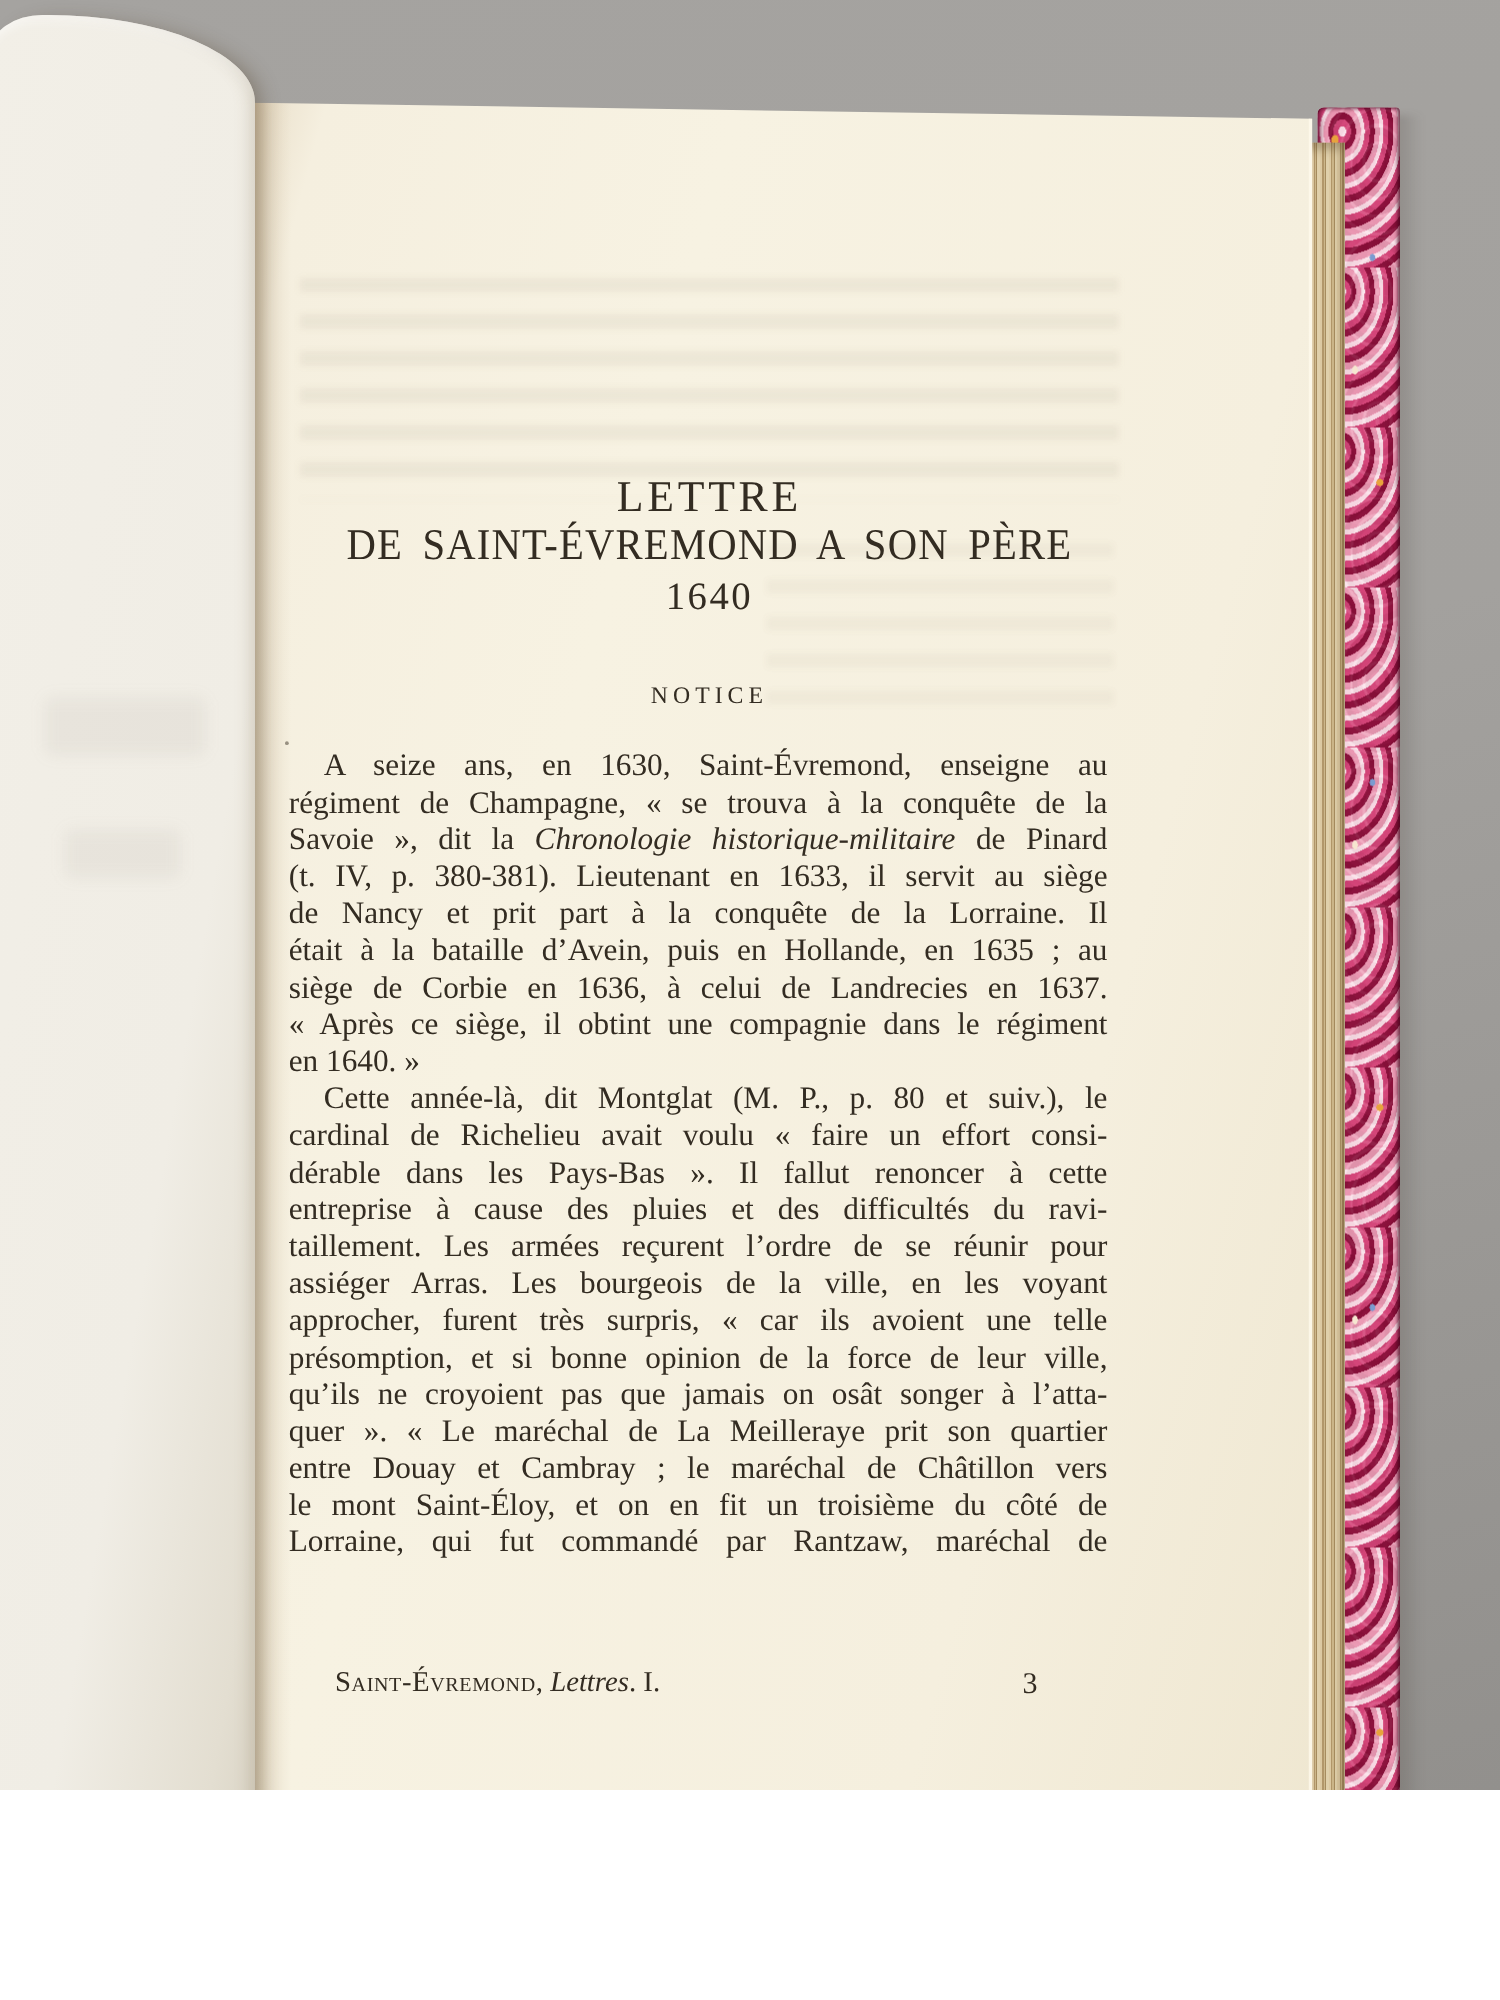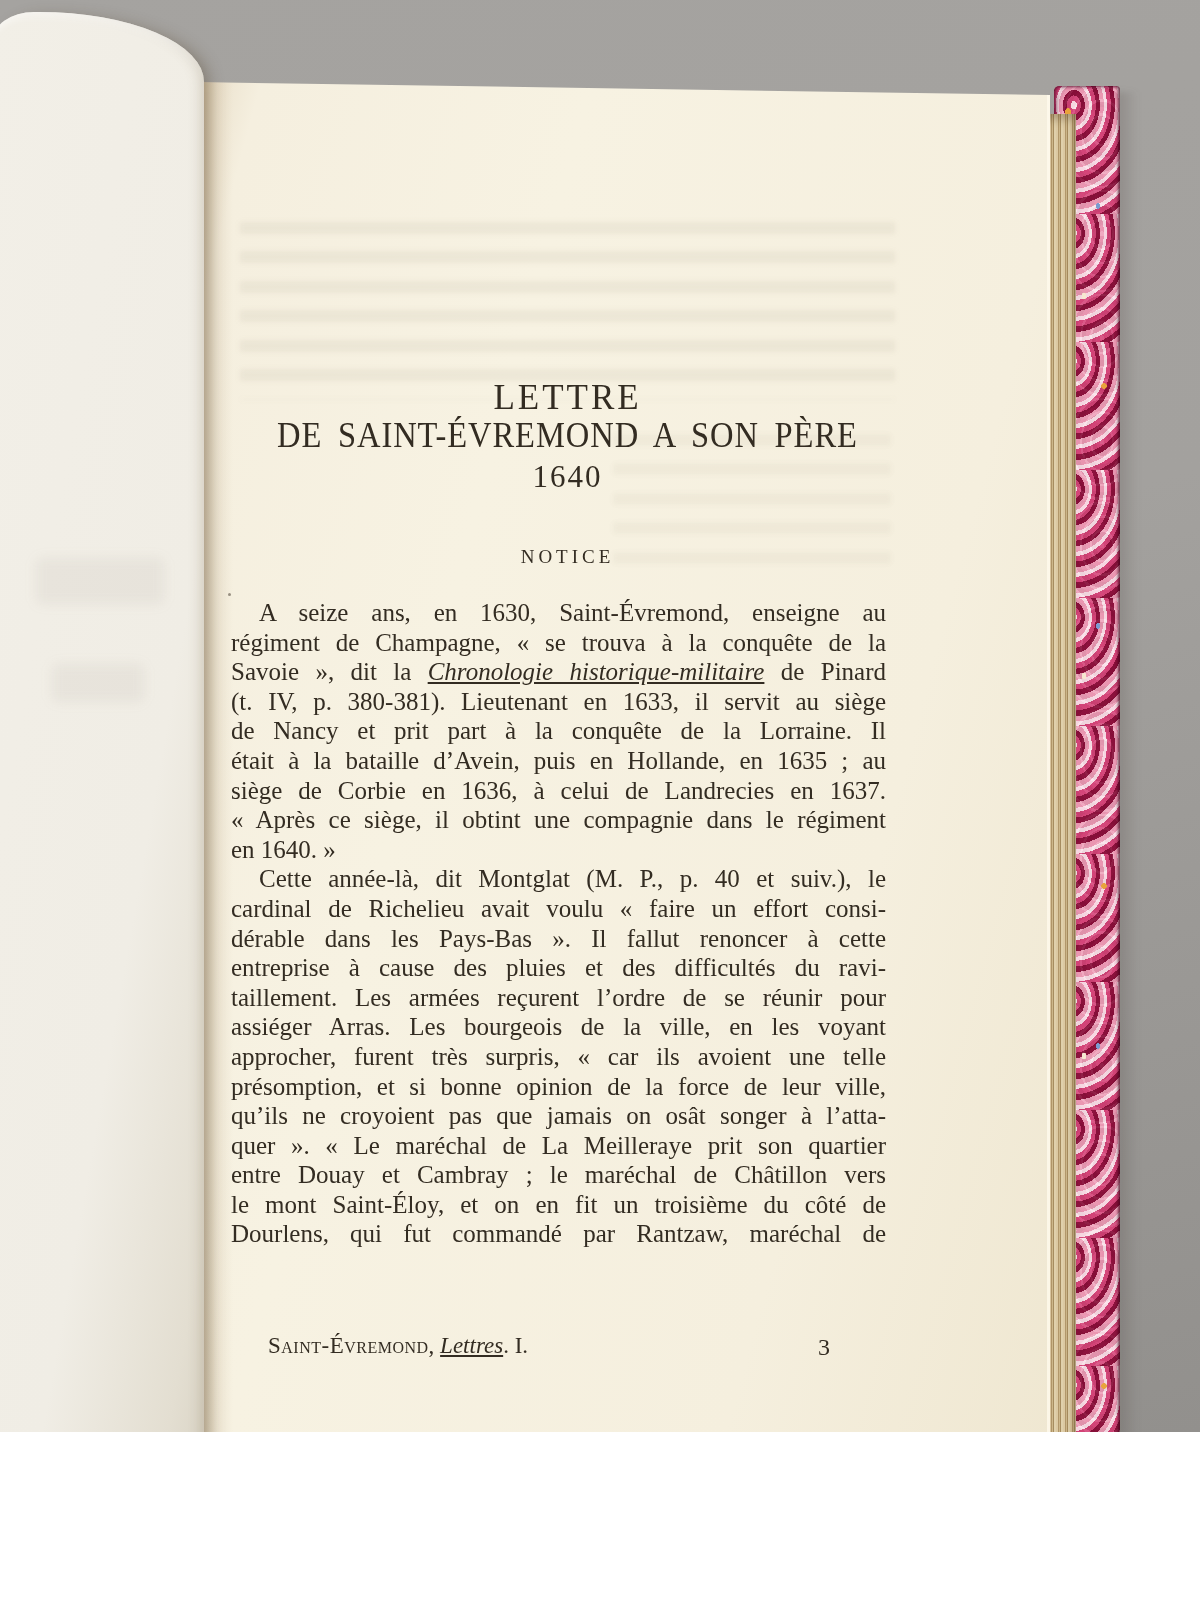--- a/index.html
+++ b/index.html
@@ -65,21 +65,21 @@
 
   .title1{position:absolute;left:47px;top:299px;width:655px;text-align:center;font-size:35px;letter-spacing:3px;line-height:34px;}
   .title2{position:absolute;left:47px;top:336px;width:655px;text-align:center;font-size:35px;letter-spacing:1px;word-spacing:7px;line-height:36px;transform:scaleX(.93);}
   .year{position:absolute;left:47px;top:377px;width:655px;text-align:center;font-size:31px;letter-spacing:2px;}
   .notice{position:absolute;left:47px;top:464px;width:655px;text-align:center;font-size:19px;letter-spacing:4px;}
 
   .body-text{position:absolute;left:38px;top:516px;width:655px;font-size:25px;}
   .line{line-height:29.6px;height:29.6px;overflow:hidden;text-align:justify;text-align-last:justify;white-space:normal;}
   .line.last{text-align-last:left;}
   .line.indent{text-indent:28px;}
-  .it{font-style:italic;text-decoration:underline;}
+  .it{font-style:italic;}
 
   .footer{position:absolute;left:47px;top:1250px;width:655px;font-size:23px;line-height:28px;}
   .sig{margin-left:28px;}
   .sc{font-variant:small-caps;letter-spacing:.5px;}
   .pagenum{position:absolute;left:578px;top:1px;font-size:24px;}
 
   
   .lifted{
     position:absolute;left:-8px;top:12px;width:212px;height:1546px;
     background:linear-gradient(100deg,#f2efe7 0%,var(--lifted_page,#f0ede5) 62%,#e3ded1 88%,#d8d2c3 99%);
@@ -115,33 +115,33 @@
     <div class="body-text">
         <div class="line indent"><span>A seize ans, en 1630, Saint-Évremond, enseigne au</span></div>
         <div class="line"><span>régiment de Champagne, « se trouva à la conquête de la</span></div>
         <div class="line"><span>Savoie », dit la </span><span class="it">Chronologie historique-militaire</span><span> de Pinard</span></div>
         <div class="line"><span>(t. IV, p. 380-381). Lieutenant en 1633, il servit au siège</span></div>
         <div class="line"><span>de Nancy et prit part à la conquête de la Lorraine. Il</span></div>
         <div class="line"><span>était à la bataille d’Avein, puis en Hollande, en 1635 ; au</span></div>
         <div class="line"><span>siège de Corbie en 1636, à celui de Landrecies en 1637.</span></div>
         <div class="line"><span>« Après ce siège, il obtint une compagnie dans le régiment</span></div>
         <div class="line last"><span>en 1640. »</span></div>
-        <div class="line indent"><span>Cette année-là, dit Montglat (M. P., p. 40 et suiv.), le</span></div>
+        <div class="line indent"><span>Cette année-là, dit Montglat (M. P., p. 80 et suiv.), le</span></div>
         <div class="line"><span>cardinal de Richelieu avait voulu « faire un effort consi-</span></div>
         <div class="line"><span>dérable dans les Pays-Bas ». Il fallut renoncer à cette</span></div>
         <div class="line"><span>entreprise à cause des pluies et des difficultés du ravi-</span></div>
         <div class="line"><span>taillement. Les armées reçurent l’ordre de se réunir pour</span></div>
         <div class="line"><span>assiéger Arras. Les bourgeois de la ville, en les voyant</span></div>
         <div class="line"><span>approcher, furent très surpris, « car ils avoient une telle</span></div>
         <div class="line"><span>présomption, et si bonne opinion de la force de leur ville,</span></div>
         <div class="line"><span>qu’ils ne croyoient pas que jamais on osât songer à l’atta-</span></div>
         <div class="line"><span>quer ». « Le maréchal de La Meilleraye prit son quartier</span></div>
         <div class="line"><span>entre Douay et Cambray ; le maréchal de Châtillon vers</span></div>
         <div class="line"><span>le mont Saint-Éloy, et on en fit un troisième du côté de</span></div>
-        <div class="line"><span>Dourlens, qui fut commandé par Rantzaw, maréchal de</span></div>
+        <div class="line"><span>Lorraine, qui fut commandé par Rantzaw, maréchal de</span></div>
       </div>
 
     <div class="footer">
       <span class="sig"><span class="sc">Saint-Évremond</span><span>, </span><span class="it">Lettres</span><span>. I.</span></span>
       <span class="pagenum">3</span>
     </div>
 
     <div class="edge-highlight"></div>
   </div>
 

